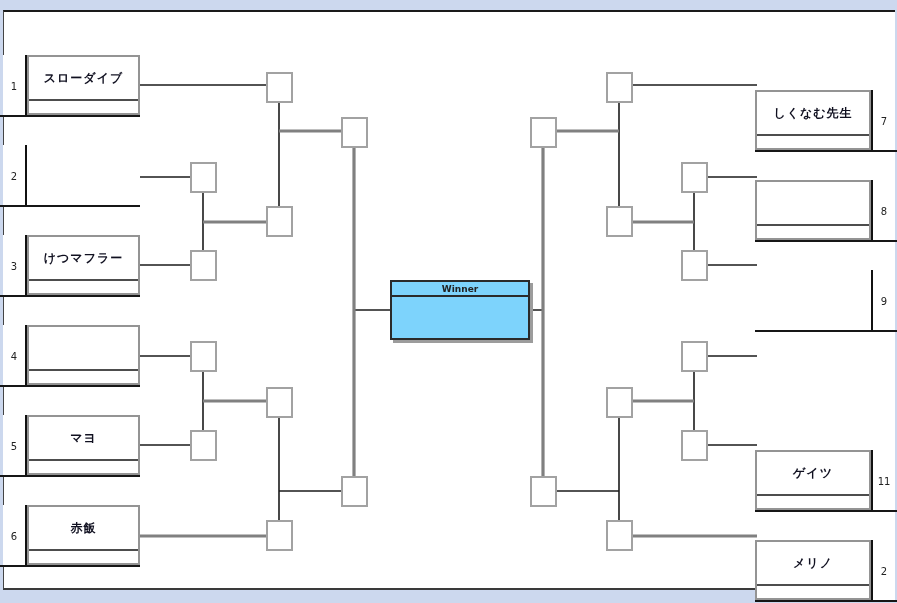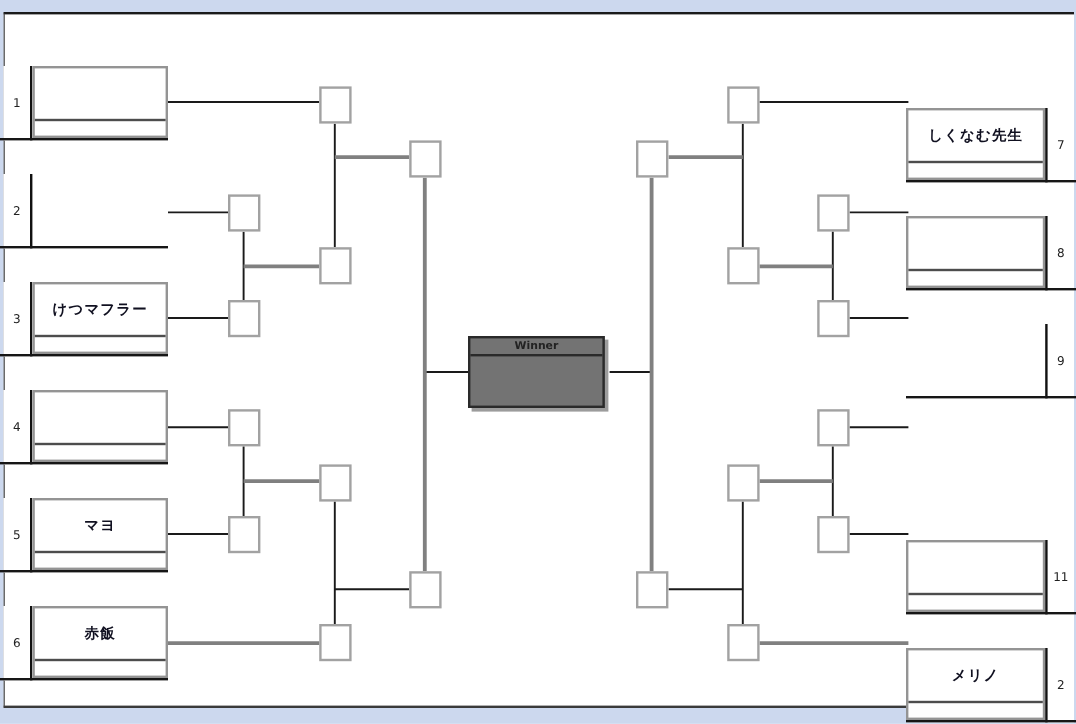--- a/index.html
+++ b/index.html
@@ -47,22 +47,22 @@
 
   .pname {
     position:absolute; top:0; left:0; right:0; height:42px;
     display:flex; align-items:center; justify-content:center;
     font-size:12px; font-weight:bold; letter-spacing:1px; color:#101020;
   }
   .nsep { position:absolute; left:0; right:0; top:42px; height:2px; background:#4d4d4d; }
 
   
   .winner {
-    position:absolute; left:390px; top:280px; width:114px; height:60px;
-    background:#737373; border:2px solid #2a2a2a; box-sizing:border-box;
+    position:absolute; left:390px; top:280px; width:140px; height:60px;
+    background:#7dd3fc; border:2px solid #2a2a2a; box-sizing:border-box;
     box-shadow:3px 3px 0 #9c9c9c;
   }
   .winner-header {
     height:13px; border-bottom:2px solid #2a2a2a;
     display:flex; align-items:center; justify-content:center;
     font-size:9px; font-weight:bold; color:#222;
   }
 </style>
 </head>
 <body>
@@ -127,20 +127,21 @@
   <div class="slot" style="left:681px;top:162px"></div>
   <div class="slot" style="left:681px;top:250px"></div>
   <div class="slot" style="left:681px;top:341px"></div>
   <div class="slot" style="left:681px;top:430px"></div>
   <div class="slot" style="left:530px;top:117px"></div>
   <div class="slot" style="left:530px;top:476px"></div>
 
   <div class="row left" style="top:55px">
     <div class="seed">1</div>
     <div class="namebox">
+      <div class="pname">スローダイブ</div>
       <div class="nsep"></div>
     </div>
   </div>
   <div class="row left" style="top:145px">
     <div class="seed">2</div>
   </div>
   <div class="row left" style="top:235px">
     <div class="seed">3</div>
     <div class="namebox">
       <div class="pname">けつマフラー</div>
@@ -179,20 +180,21 @@
     <div class="namebox">
       <div class="nsep"></div>
     </div>
     <div class="seed">8</div>
   </div>
   <div class="row right" style="top:235px">
     <div class="seed">9</div>
   </div>
   <div class="row right" style="top:415px">
     <div class="namebox">
+      <div class="pname">ゲイツ</div>
       <div class="nsep"></div>
     </div>
     <div class="seed">11</div>
   </div>
   <div class="row right" style="top:505px">
     <div class="namebox">
       <div class="pname">メリノ</div>
       <div class="nsep"></div>
     </div>
     <div class="seed">2</div>

